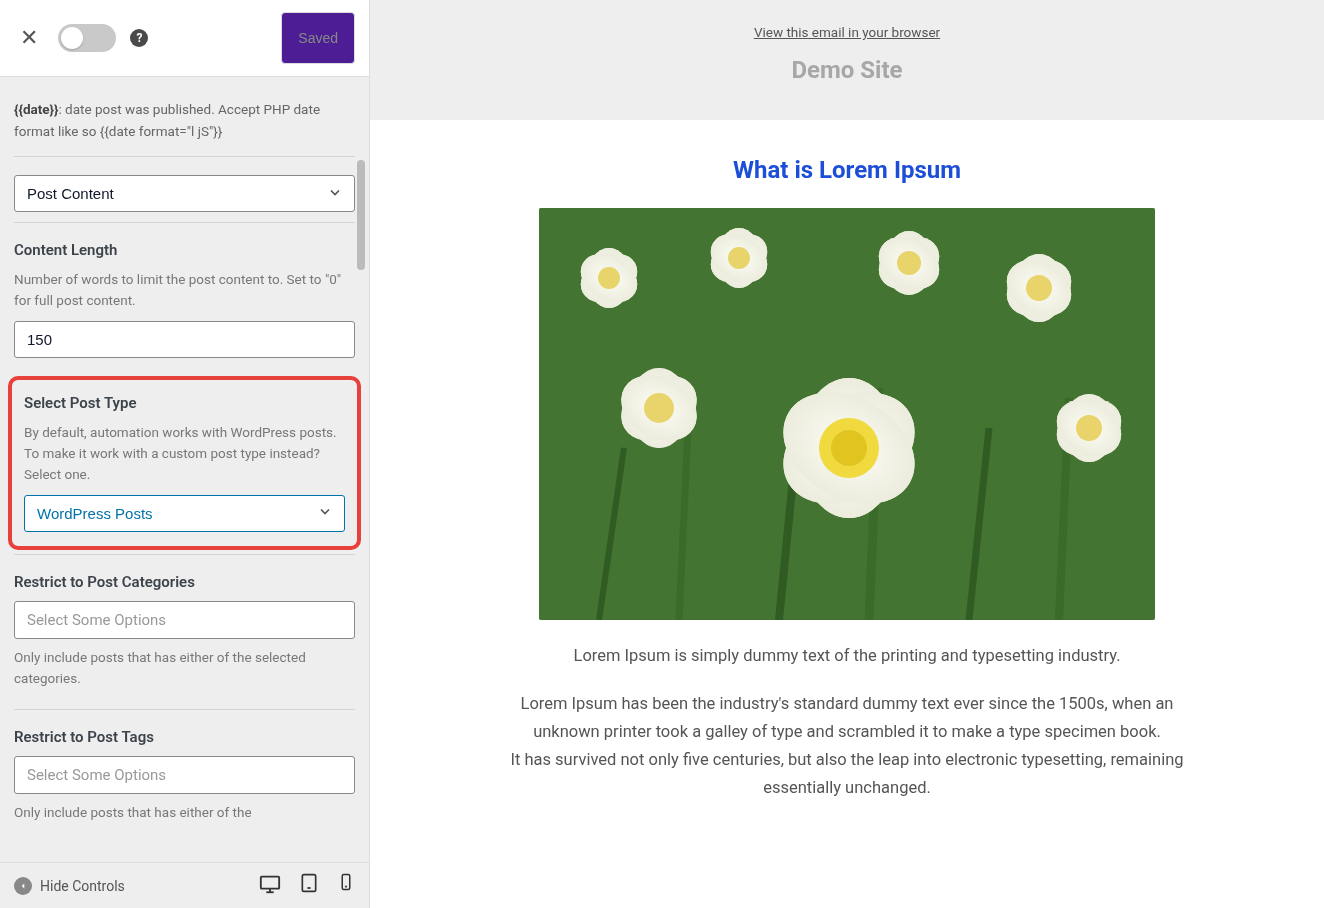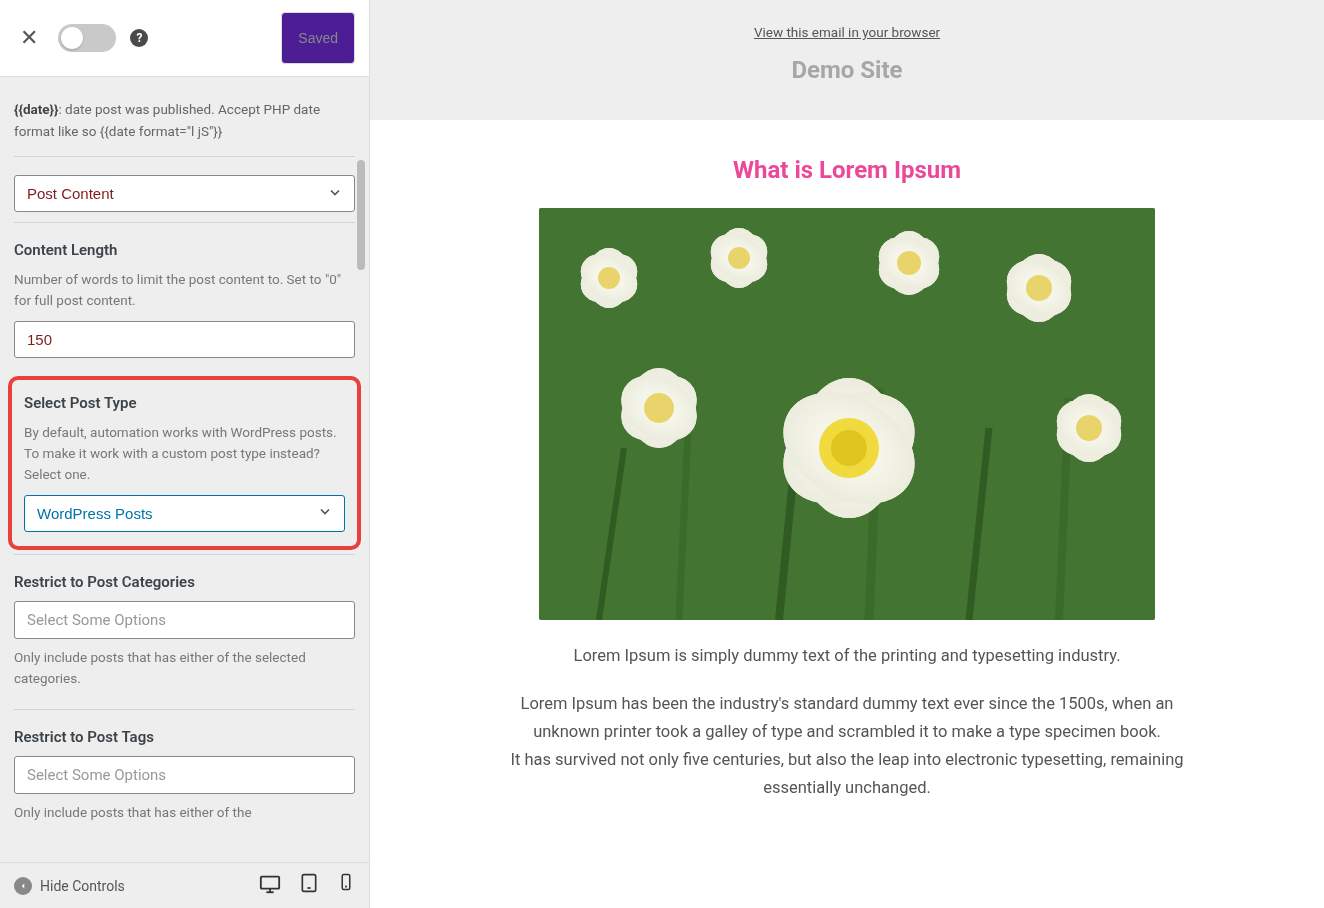--- a/index.html
+++ b/index.html
@@ -13,39 +13,39 @@
 .toggle-knob { position: absolute; left: 3px; top: 3px; width: 22px; height: 22px; background: #fff; border-radius: 50%; box-shadow: 0 1px 2px rgba(0,0,0,.2); }
 .help-icon { width: 18px; height: 18px; border-radius: 50%; background: #4a4a4a; color: #fff; display: flex; align-items: center; justify-content: center; font-size: 12px; font-weight: bold; cursor: pointer; }
 .saved-btn { border: 1px solid #ddd; background: #4c1d95; color: #888; padding: 17px 16px; border-radius: 4px; font-size: 14px; }
 .sidebar-body { flex: 1; overflow-y: auto; padding: 12px 14px 14px; position: relative; }
 .scrollbar { position: absolute; right: 4px; top: 160px; width: 8px; height: 110px; background: #bbb; border-radius: 4px; }
 .hint-text { font-size: 13.5px; color: #666; line-height: 1.6; padding: 10px 0 14px; }
 .hint-text b { color: #444; }
 .section { border-top: 1px solid #d4d4d4; padding: 18px 0 10px; }
 .section-label { font-size: 15px; font-weight: 600; color: #3c434a; margin-bottom: 10px; }
 .section-desc { font-size: 13.5px; color: #787878; line-height: 1.55; margin-bottom: 10px; }
-.field-input, .field-select, .field-multi { width: 100%; border: 1px solid #888; border-radius: 3px; padding: 9px 12px; font-size: 15px; background: #fff; color: #7f1d1d; }
+.field-input, .field-select, .field-multi { width: 100%; border: 1px solid #888; border-radius: 3px; padding: 9px 12px; font-size: 15px; background: #fff; color: #0f172a; }
 .field-select { appearance: none; background-image: none; position: relative; }
 .select-wrap { position: relative; }
 .chevron { position: absolute; right: 12px; top: 50%; transform: translateY(-50%); pointer-events: none; }
 .chevron svg { width: 16px; height: 16px; }
 .highlight-box { border: 4px solid #e8403a; border-radius: 10px; padding: 14px 12px 14px; margin: 8px -6px 4px; }
 .highlight-box .field-select { border: 1px solid #0073aa; color: #0073aa; }
 .field-multi { color: #999; }
 .sidebar-footer { border-top: 1px solid #ddd; padding: 10px 14px; display: flex; align-items: center; justify-content: space-between; background: #eeeeee; }
 .hide-controls { display: flex; align-items: center; gap: 8px; cursor: pointer; color: #555; font-size: 14px; }
 .hide-controls .arr { width: 18px; height: 18px; border-radius: 50%; background: #888; display: flex; align-items: center; justify-content: center; }
 .device-icons { display: flex; gap: 18px; }
 .device-icons span { cursor: pointer; color: #555; }
 .preview { flex: 1; background: #fff; display: flex; flex-direction: column; overflow: hidden; }
 .preview-header { background: #eeeeee; text-align: center; padding: 24px 0 36px; }
 .view-link { font-size: 13.5px; color: #555; text-decoration: underline; }
 .site-name { font-size: 24px; font-weight: 700; color: #a7a7a7; margin-top: 16px; }
 .preview-body { background: #fff; padding: 36px 60px; text-align: center; overflow-y: auto; }
-.post-title { font-size: 24px; font-weight: 700; color: #ec4899; margin-bottom: 24px; }
+.post-title { font-size: 24px; font-weight: 700; color: #1d4ed8; margin-bottom: 24px; }
 .post-image { width: 616px; height: 412px; margin: 0 auto 22px; border-radius: 2px; overflow: hidden; }
 .post-image svg { width: 100%; height: 100%; display: block; }
 .post-p { font-size: 16.5px; color: #555; line-height: 1.7; max-width: 700px; margin: 0 auto 20px; }
 </style>
 </head>
 <body>
 
 <div class="app">
 
   <div class="sidebar">

